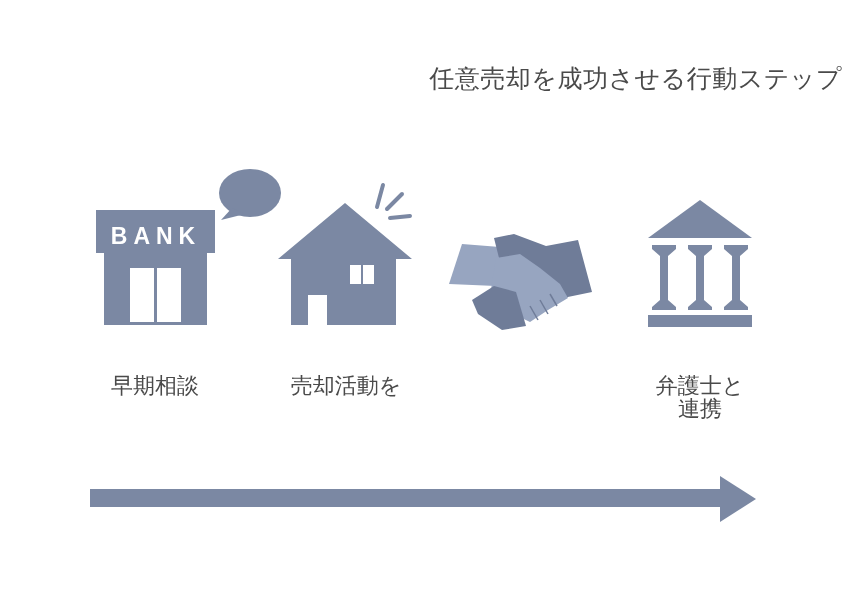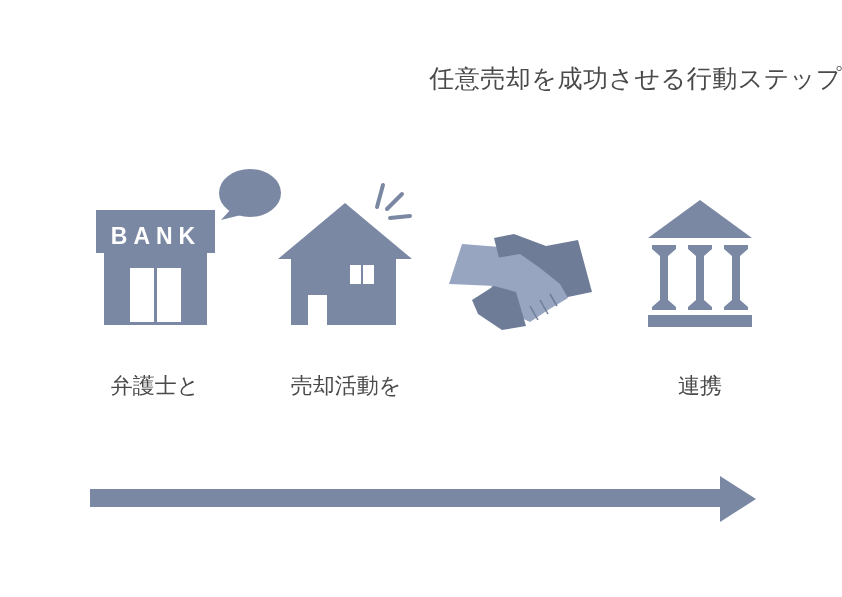--- a/index.html
+++ b/index.html
@@ -69,22 +69,23 @@
     <rect x="648" y="315" width="104" height="12"></rect>
   </g>
 
   <g>
     <rect x="90" y="489" width="632" height="18" fill="#7b88a3"></rect>
     <polygon points="720,476 756,499 720,522" fill="#7b88a3"></polygon>
   </g>
 </svg>
 
 <div class="label" style="left:65px;">
-  <span>弁護士と</span>
+  <span>早期相談</span>
 </div>
 <div class="label" style="left:256px;">
   <span>売却活動を</span>
 </div>
 <div class="label" style="left:434px;">
 </div>
 <div class="label" style="left:610px;">
+  <span>弁護士と</span>
   <span>連携</span>
 </div>
 
 </body></html>

